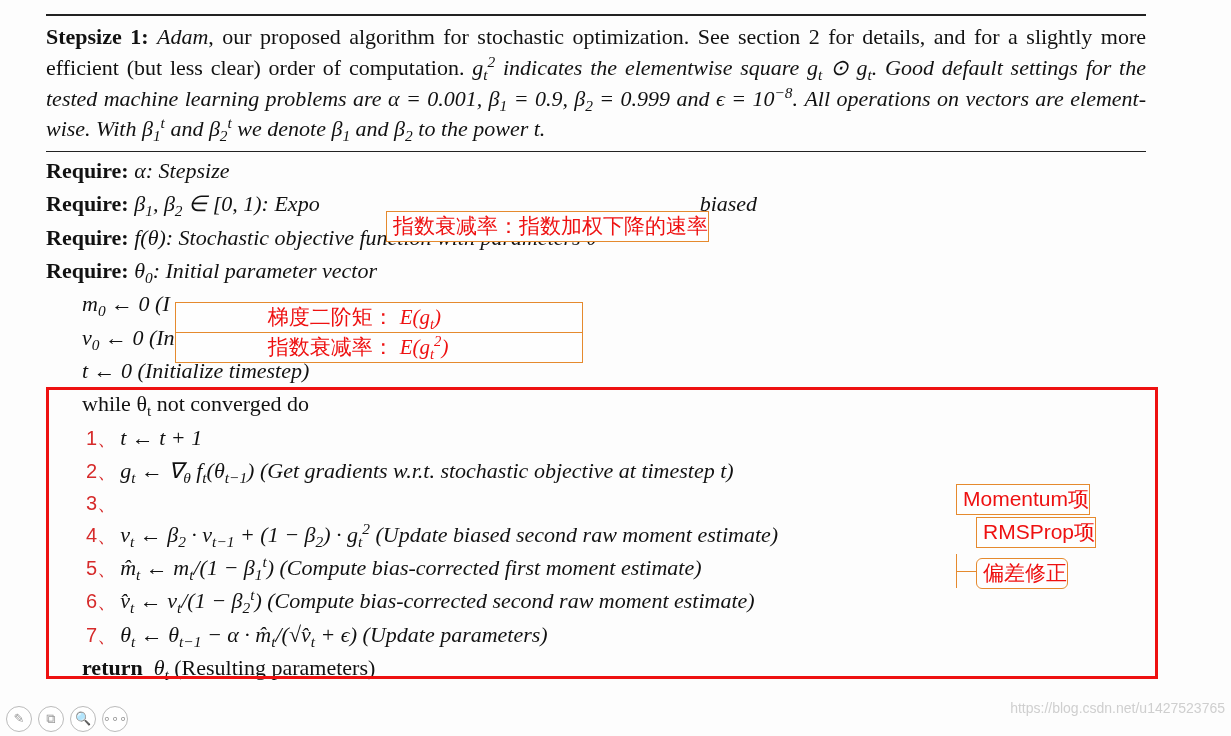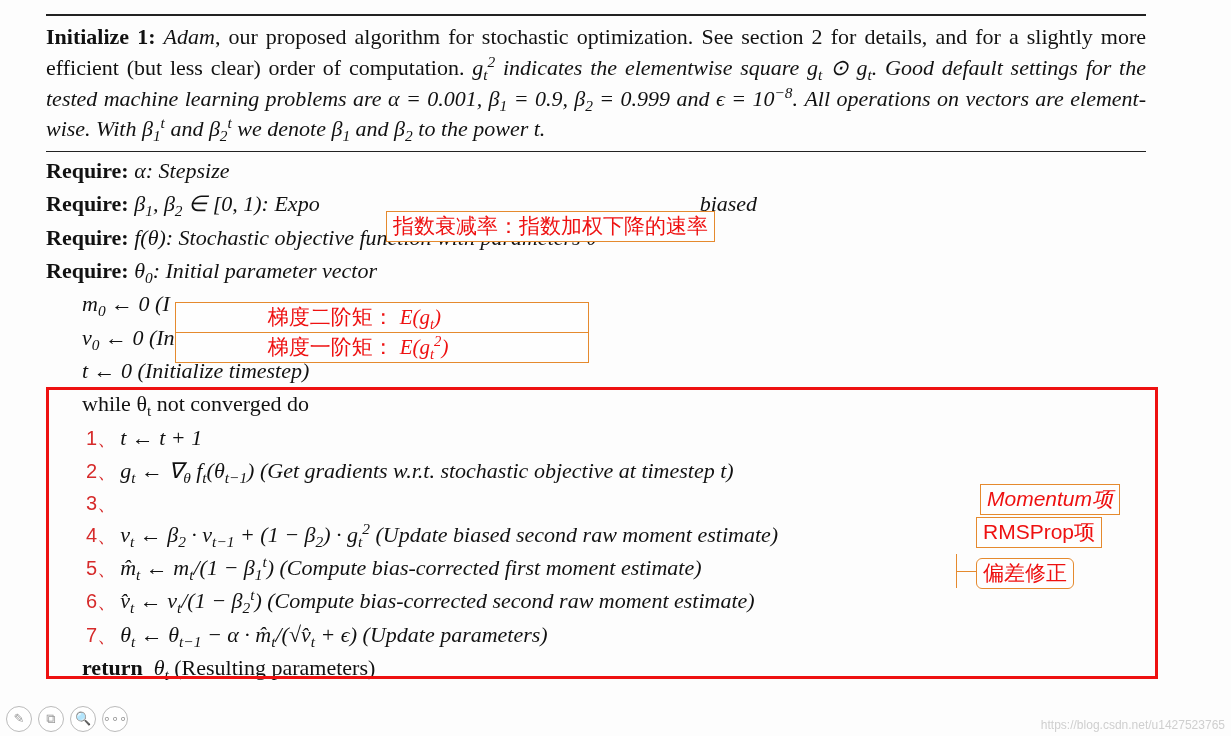--- a/index.html
+++ b/index.html
@@ -74,33 +74,33 @@
   }
 
   
   .anno {
     position: absolute;
     border: 1.5px solid #e58a2e;
     background: #fefefe;
     color: #e11;
     font-family: "Microsoft YaHei", "SimSun", sans-serif;
     font-size: 21px;
-    padding: 1px 6px 2px 6px;
+    padding: 1px 0 2px 6px;
     line-height: 1.25;
     white-space: nowrap;
   }
   .anno .mi { font-family: "Times New Roman", serif; font-style: italic; }
 
   .watermark {
     position: absolute;
     right: 6px;
-    bottom: 4px;
+    bottom: 20px;
     color: #cfcfcf;
     font-family: Arial, sans-serif;
-    font-size: 12px;
+    font-size: 14px;
   }
 
   
   .toolbar {
     position: absolute;
     left: 6px;
     bottom: 4px;
     display: flex;
     gap: 6px;
   }
@@ -123,21 +123,21 @@
 </head>
 <body>
 
 <div class="page">
 
   <div class="paper">
 
     <hr class="hr-top">
 
     <div class="caption">
-      <b>Initialize 1:</b>
+      <b>Stepsize 1:</b>
       <i>Adam</i><span>, our proposed algorithm for stochastic optimization. See section 2 for details, and for a slightly more efficient (but less clear) order of computation. </span><span class="it">g<sub>t</sub><sup>2</sup> indicates the elementwise square g<sub>t</sub> ⊙ g<sub>t</sub>. Good default settings for the tested machine learning problems are α = 0.001, β<sub>1</sub> = 0.9, β<sub>2</sub> = 0.999 and ϵ = 10<sup>−8</sup>. All operations on vectors are element-wise. With β<sub>1</sub><sup>t</sup> and β<sub>2</sub><sup>t</sup> we denote β<sub>1</sub> and β<sub>2</sub> to the power t.</span>
     </div>
 
     <hr class="hr-mid">
 
     <div class="body-lines">
 
       <div class="line">
         <span class="kw">Require:&nbsp;</span>
         <span class="it">α: Stepsize</span>
@@ -214,25 +214,25 @@
   </div>
 
   <div class="anno" style="left:175px; top:302px; width:400px;">
     <span style="display:inline-block;width:80px"></span>
     <span class="cjk">梯度二阶矩：</span>
     <span class="mi">E(g<sub>t</sub>)</span>
   </div>
 
   <div class="anno" style="left:175px; top:332px; width:400px;">
     <span style="display:inline-block;width:80px"></span>
-    <span class="cjk">梯度一阶矩：</span>
+    <span class="cjk">指数衰减率：</span>
     <span class="mi">E(g<sub>t</sub><sup>2</sup>)</span>
   </div>
 
-  <div class="anno" style="left:980px; top:484px;font-style:italic;">
+  <div class="anno" style="left:956px; top:484px;">
     <span class="cjk">Momentum项</span>
   </div>
   <div class="anno" style="left:976px; top:517px;">
     <span class="cjk">RMSProp项</span>
   </div>
   <div class="anno" style="left:976px; top:558px;border-radius:6px;">
     <span class="cjk">偏差修正</span>
   </div>
 
   <div style="position:absolute; left:956px; top:571px; width:20px; height:0; border-top:1.5px solid #e58a2e;"></div>

